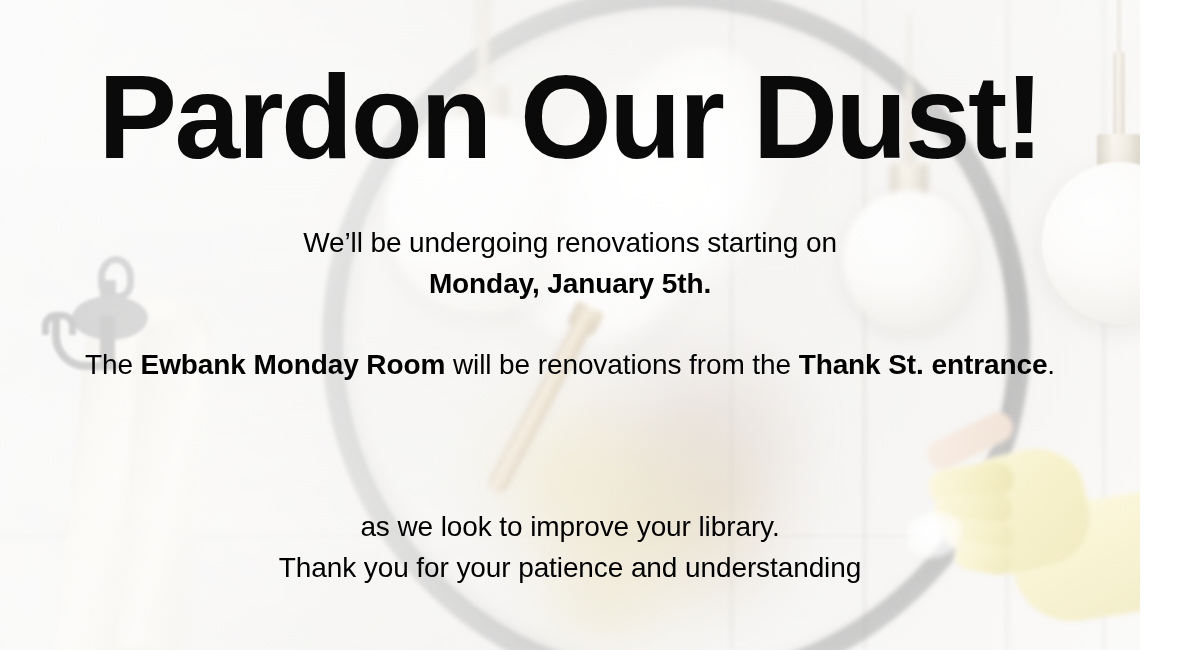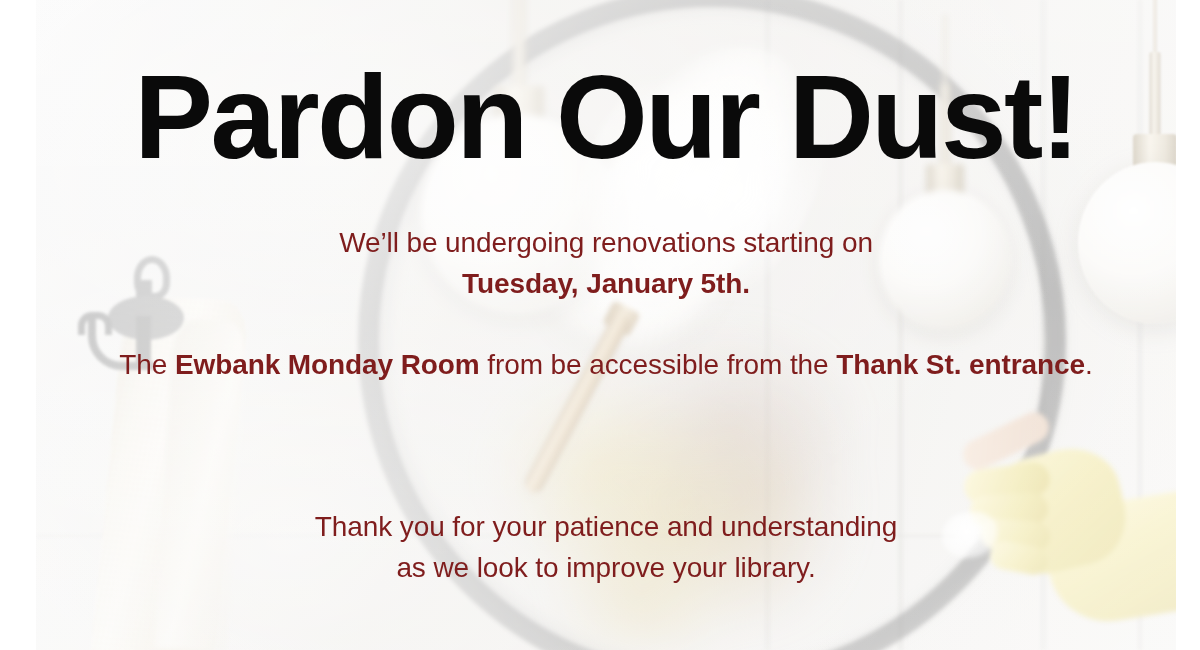--- a/index.html
+++ b/index.html
@@ -8,21 +8,20 @@
     padding: 0;
     background: #ffffff;
   }
   #poster {
     position: relative;
     width: 1140px;
     height: 650px;
     overflow: hidden;
     background: #f3f3f3;
     font-family: "Liberation Sans", sans-serif;
-    margin-left: 36px;
     -webkit-font-smoothing: antialiased;
   }
 
   
   .bg-layer {
     position: absolute;
     inset: 0;
     pointer-events: none;
   }
 
@@ -394,21 +393,21 @@
     color: #0a0a0a;
     white-space: nowrap;
   }
   .para {
     position: absolute;
     left: 0;
     right: 0;
     font-size: 28px;
     line-height: 41px;
     font-weight: 400;
-    color: #7f1d1d;
+    color: #000000;
     letter-spacing: -0.1px;
   }
   .para b { font-weight: 700; }
   .para-1 { top: 222px; }
   .para-2 { top: 344px; }
   .para-3 { top: 506px; }
 </style>
 </head>
 <body>
 
@@ -482,24 +481,24 @@
 
   <div class="bg-layer bg-haze"></div>
   <div class="bg-layer bg-vignette"></div>
 
   <div class="content">
 
     <div class="headline">Pardon Our Dust!</div>
 
     <div class="para para-1">
         <div><span>We’ll be undergoing renovations starting on</span></div>
-        <div><b>Tuesday, January 5th.</b></div>
+        <div><b>Monday, January 5th.</b></div>
       </div>
     <div class="para para-2">
-        <div><span>The </span><b>Ewbank Monday Room</b><span> from be accessible from the </span><b>Thank St. entrance</b><span>.</span></div>
+        <div><span>The </span><b>Ewbank Monday Room</b><span> will be renovations from the </span><b>Thank St. entrance</b><span>.</span></div>
       </div>
     <div class="para para-3">
+        <div><span>as we look to improve your library.</span></div>
         <div><span>Thank you for your patience and understanding</span></div>
-        <div><span>as we look to improve your library.</span></div>
       </div>
 
   </div>
 </div>
 
 </body></html>

